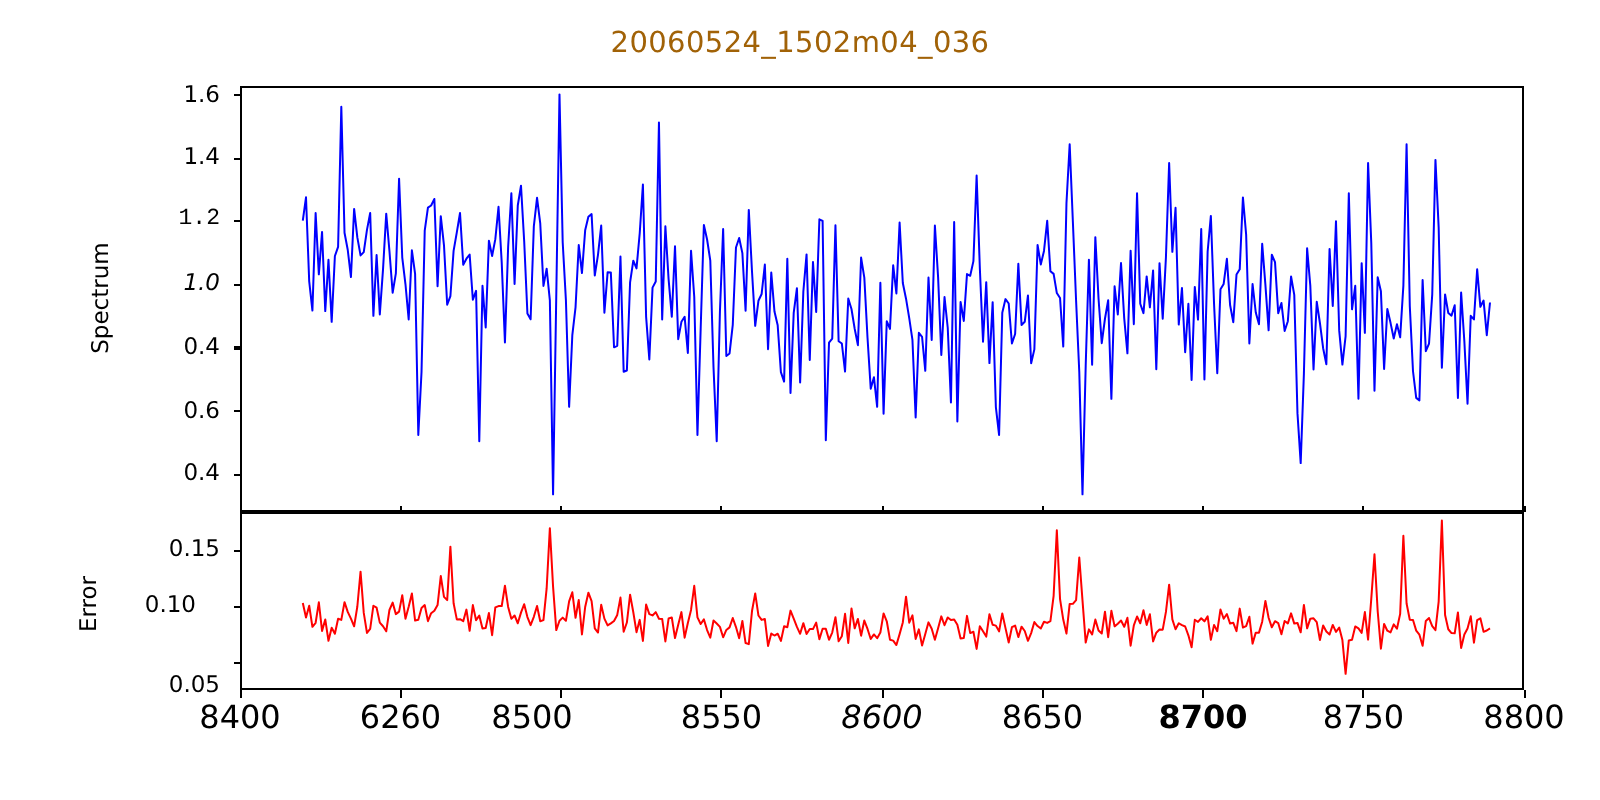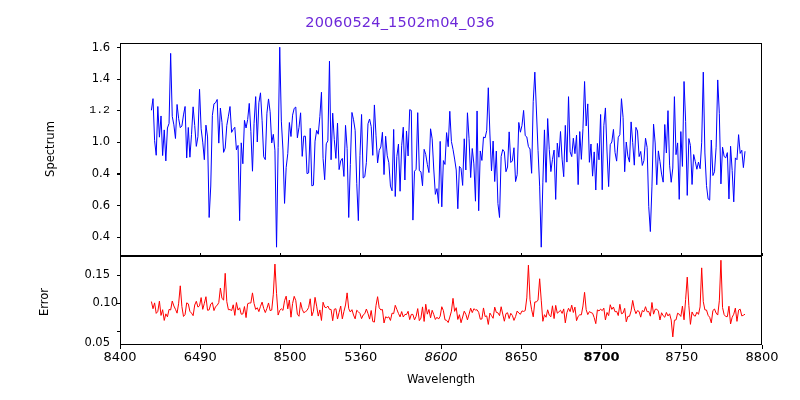--- a/index.html
+++ b/index.html
@@ -4,38 +4,38 @@
 <style>
   html,body{margin:0;padding:0;}
   body{
     width:800px;height:400px;background:#ffffff;
     font-family:"DejaVu Sans","Liberation Sans",sans-serif;
     overflow:hidden;position:relative;
   }
   #figure{position:absolute;left:0;top:0;width:800px;height:400px;background:#ffffff;}
   #title{
     position:absolute;left:0;top:14px;width:800px;text-align:center;
-    font-size:14.5px;color:#6d28d9;letter-spacing:0.2px;
+    font-size:14.5px;color:#a16207;letter-spacing:0.2px;
   }
   .panel{position:absolute;box-sizing:border-box;border:1.1px solid #000;background:#fff;}
   #panel-spectrum{left:120px;top:43px;width:642px;height:213px;}
   #panel-error{left:120px;top:256px;width:642px;height:89px;}
   .panel svg{display:block;width:100%;height:100%;}
   .ylabel{
     position:absolute;font-size:11.5px;color:#000;
     transform-origin:50% 50%;white-space:nowrap;
   }
   #ylabel-spectrum{left:-5px;top:142px;width:110px;text-align:center;transform:rotate(-90deg);}
   #ylabel-error{left:4px;top:295px;width:80px;text-align:center;transform:rotate(-90deg);}
   #xlabel{
     position:absolute;left:120px;top:372px;width:642px;text-align:center;
     font-size:11.5px;color:#000;
   }
   .ytick-lbl{position:absolute;font-size:11.5px;color:#000;text-align:right;width:46px;}
-  .xtick-lbl{position:absolute;font-size:13px;color:#000;text-align:center;width:60px;top:349px;}
+  .xtick-lbl{position:absolute;font-size:16px;color:#000;text-align:center;width:60px;top:349px;}
   .tick{position:absolute;background:#000;}
   .ytick{width:3.5px;height:1.1px;left:116.5px;}
   .xtick{height:3.5px;width:1.1px;top:345px;}
   .xtick-top{height:3.5px;width:1.1px;top:252.5px;}
 </style>
 </head>
 <body>
 
 <div id="figure">
 
@@ -55,27 +55,27 @@
         <path d="M30.50 45.56 L32.10 52.92 L33.71 46.94 L35.32 57.70 L36.93 55.64 L38.54 45.18 L40.15 59.79 L41.76 53.93 L43.37 64.88 L44.98 58.16 L46.59 61.21 L48.20 53.61 L49.81 54.17 L51.42 45.10 L53.03 50.08 L54.64 53.51 L56.24 57.45 L57.85 47.31 L59.46 29.48 L61.07 50.60 L62.68 60.83 L64.29 58.81 L65.90 46.92 L67.51 47.93 L69.12 55.58 L70.73 57.40 L72.34 60.00 L73.95 49.11 L75.56 45.29 L77.17 51.22 L78.78 49.92 L80.38 41.54 L81.99 53.55 L83.60 47.44 L85.21 40.62 L86.82 54.52 L88.43 54.13 L90.04 48.13 L91.65 46.58 L93.26 54.81 L94.87 50.75 L96.48 49.48 L98.09 46.60 L99.70 31.71 L101.31 42.41 L102.92 44.05 L104.52 16.69 L106.13 45.62 L107.74 53.90 L109.35 53.79 L110.96 54.83 L112.57 48.90 L114.18 59.72 L115.79 46.59 L117.40 54.31 L119.01 51.95 L120.62 58.52 L122.23 58.30 L123.84 50.67 L125.45 61.98 L127.06 47.79 L128.66 47.09 L130.27 47.06 L131.88 36.71 L133.49 47.53 L135.10 53.63 L136.71 51.89 L138.32 55.88 L139.93 50.45 L141.54 46.12 L143.15 52.69 L144.76 56.85 L146.37 52.58 L147.98 47.02 L149.59 54.83 L151.20 54.29 L152.80 38.08 L154.41 7.23 L156.02 37.17 L157.63 59.39 L159.24 54.59 L160.85 53.01 L162.46 54.63 L164.07 44.71 L165.68 40.05 L167.29 53.08 L168.90 44.00 L170.51 61.58 L172.12 47.57 L173.73 40.24 L175.34 44.57 L176.94 58.53 L178.55 60.63 L180.16 46.47 L181.77 53.51 L183.38 57.00 L184.99 55.93 L186.60 54.70 L188.21 51.62 L189.82 42.76 L191.43 60.24 L193.04 55.52 L194.65 41.27 L196.26 50.28 L197.87 60.44 L199.48 54.15 L201.08 64.93 L202.69 46.30 L204.30 51.23 L205.91 51.88 L207.52 50.19 L209.13 53.56 L210.74 53.69 L212.35 65.17 L213.96 53.46 L215.57 52.93 L217.18 63.45 L218.79 56.68 L220.40 50.18 L222.01 63.25 L223.62 55.74 L225.22 49.09 L226.83 36.71 L228.44 52.85 L230.05 56.27 L231.66 53.89 L233.27 59.37 L234.88 63.25 L236.49 54.48 L238.10 56.01 L239.71 57.72 L241.32 63.07 L242.93 59.29 L244.54 57.99 L246.15 53.20 L247.76 57.82 L249.36 63.52 L250.97 54.73 L252.58 66.01 L254.19 66.56 L255.80 49.63 L257.41 40.61 L259.02 51.90 L260.63 54.15 L262.24 53.70 L263.85 67.47 L265.46 61.14 L267.07 62.15 L268.68 61.23 L270.29 64.92 L271.90 57.43 L273.51 57.94 L275.11 49.42 L276.72 53.57 L278.33 57.74 L279.94 61.28 L281.55 55.83 L283.16 61.40 L284.77 58.78 L286.38 58.88 L287.99 55.54 L289.60 64.06 L291.21 58.71 L292.82 58.75 L294.43 64.32 L296.04 60.65 L297.65 52.79 L299.25 65.09 L300.86 62.53 L302.47 51.05 L304.08 65.94 L305.69 48.34 L307.30 58.48 L308.91 53.68 L310.52 62.24 L312.13 54.50 L313.74 58.81 L315.35 63.91 L316.96 61.60 L318.57 63.50 L320.18 60.61 L321.79 50.87 L323.39 54.87 L325.00 64.29 L326.61 64.78 L328.22 67.03 L329.83 61.45 L331.44 55.47 L333.05 42.28 L334.66 55.61 L336.27 51.85 L337.88 63.89 L339.49 59.01 L341.10 67.24 L342.71 61.38 L344.32 55.42 L345.93 58.67 L347.53 64.29 L349.14 58.48 L350.75 52.35 L352.36 56.90 L353.97 52.91 L355.58 54.23 L357.19 53.98 L358.80 56.64 L360.41 63.63 L362.02 63.45 L363.63 52.11 L365.24 60.91 L366.85 60.23 L368.46 69.00 L370.07 57.37 L371.67 60.00 L373.28 62.70 L374.89 51.27 L376.50 56.66 L378.11 57.09 L379.72 60.03 L381.33 50.88 L382.94 58.39 L384.55 65.70 L386.16 57.90 L387.77 57.04 L389.38 62.96 L390.99 57.62 L392.60 59.85 L394.21 64.87 L395.81 60.92 L397.42 55.26 L399.03 57.31 L400.64 58.58 L402.25 55.13 L403.86 55.70 L405.47 54.84 L407.08 41.82 L408.69 8.34 L410.30 43.58 L411.91 54.00 L413.52 61.18 L415.13 46.01 L416.74 45.96 L418.35 44.04 L419.95 22.25 L421.56 44.18 L423.17 65.78 L424.78 59.01 L426.39 61.63 L428.00 54.01 L429.61 59.55 L431.22 61.13 L432.83 49.94 L434.44 62.99 L436.05 49.51 L437.66 57.48 L439.27 56.10 L440.88 54.49 L442.49 57.71 L444.09 53.10 L445.70 67.37 L447.31 56.96 L448.92 52.44 L450.53 55.89 L452.14 49.25 L453.75 56.73 L455.36 51.28 L456.97 65.15 L458.58 60.72 L460.19 59.12 L461.80 59.17 L463.41 50.07 L465.02 36.16 L466.63 53.92 L468.23 58.92 L469.84 55.88 L471.45 56.86 L473.06 57.54 L474.67 62.06 L476.28 68.18 L477.89 54.09 L479.50 55.21 L481.11 53.32 L482.72 54.90 L484.33 52.36 L485.94 64.37 L487.55 56.73 L489.16 59.96 L490.77 48.84 L492.37 53.59 L493.98 51.17 L495.59 56.04 L497.20 55.64 L498.81 59.90 L500.42 48.40 L502.03 58.06 L503.64 57.35 L505.25 52.53 L506.86 66.30 L508.47 60.68 L510.08 60.69 L511.69 55.09 L513.30 44.45 L514.91 53.07 L516.52 57.96 L518.12 54.83 L519.73 55.78 L521.34 61.53 L522.95 54.75 L524.56 55.96 L526.17 50.84 L527.78 56.05 L529.39 55.72 L531.00 60.53 L532.61 46.53 L534.22 58.47 L535.83 53.52 L537.44 53.34 L539.05 55.30 L540.66 64.45 L542.26 57.03 L543.87 60.11 L545.48 61.63 L547.09 56.74 L548.70 60.30 L550.31 58.11 L551.92 64.51 L553.53 81.77 L555.14 64.67 L556.75 64.37 L558.36 57.50 L559.97 58.52 L561.58 60.81 L563.19 50.15 L564.80 64.23 L566.40 43.45 L568.01 20.58 L569.62 49.73 L571.23 68.89 L572.84 56.22 L574.45 59.69 L576.06 60.56 L577.67 56.44 L579.28 58.69 L580.89 51.08 L582.50 11.12 L584.11 45.75 L585.72 54.06 L587.33 54.24 L588.94 59.66 L590.54 61.73 L592.15 67.40 L593.76 54.71 L595.37 53.20 L596.98 57.36 L598.59 59.39 L600.20 44.81 L601.81 3.34 L603.42 51.69 L605.03 58.95 L606.64 60.89 L608.25 61.01 L609.86 50.35 L611.47 68.51 L613.08 61.62 L614.68 58.55 L616.29 52.28 L617.90 65.84 L619.51 54.31 L621.12 53.37 L622.73 60.27 L624.34 59.58 L625.95 58.51" fill="none" stroke="#ff0000" stroke-width="1" stroke-linejoin="round" vector-effect="non-scaling-stroke"></path>
       </svg>
   </div>
 
   <div id="ticks-layer">
       <div class="tick xtick" style="left: 119.5px;"></div>
       <div class="tick xtick-top" style="left: 119.5px;"></div>
       <div class="xtick-lbl" style="left: 90px;">8400</div>
       <div class="tick xtick" style="left: 199.75px;"></div>
       <div class="tick xtick-top" style="left: 199.75px;"></div>
-      <div class="xtick-lbl" style="left: 170.25px;">6490</div>
+      <div class="xtick-lbl" style="left: 170.25px;">6260</div>
       <div class="tick xtick" style="left: 280px;"></div>
       <div class="tick xtick-top" style="left: 280px;"></div>
-      <div class="xtick-lbl" style="left: 260px;">8500</div>
+      <div class="xtick-lbl" style="left: 236px;">8500</div>
       <div class="tick xtick" style="left: 360.25px;"></div>
       <div class="tick xtick-top" style="left: 360.25px;"></div>
-      <div class="xtick-lbl" style="left: 330.75px;">5360</div>
+      <div class="xtick-lbl" style="left: 330.75px;">8550</div>
       <div class="tick xtick" style="left: 440.5px;"></div>
       <div class="tick xtick-top" style="left: 440.5px;"></div>
       <div class="xtick-lbl" style="left: 411px; font-style: italic;">8600</div>
       <div class="tick xtick" style="left: 520.75px;"></div>
       <div class="tick xtick-top" style="left: 520.75px;"></div>
       <div class="xtick-lbl" style="left: 491.25px;">8650</div>
       <div class="tick xtick" style="left: 601px;"></div>
       <div class="tick xtick-top" style="left: 601px;"></div>
       <div class="xtick-lbl" style="left: 571.5px; font-weight: bold;">8700</div>
       <div class="tick xtick" style="left: 681.25px;"></div>
@@ -84,29 +84,28 @@
       <div class="tick xtick" style="left: 761.5px;"></div>
       <div class="tick xtick-top" style="left: 761.5px;"></div>
       <div class="xtick-lbl" style="left: 732px;">8800</div>
       <div class="tick ytick" style="top: 236.567px;"></div>
       <div class="ytick-lbl" style="left: 64px; top: 229.067px;">0.4</div>
       <div class="tick ytick" style="top: 205.011px;"></div>
       <div class="ytick-lbl" style="left: 64px; top: 197.511px;">0.6</div>
       <div class="tick ytick" style="top: 173.456px;"></div>
       <div class="ytick-lbl" style="left: 64px; top: 165.956px;">0.4</div>
       <div class="tick ytick" style="top: 141.9px;"></div>
-      <div class="ytick-lbl" style="left: 64px; top: 134.4px;">1.0</div>
+      <div class="ytick-lbl" style="left: 64px; top: 134.4px; font-style: italic;">1.0</div>
       <div class="tick ytick" style="top: 110.344px;"></div>
       <div class="ytick-lbl" style="left: 64px; top: 102.844px; font-family: Liberation Mono, monospace;">1.2</div>
       <div class="tick ytick" style="top: 78.7889px;"></div>
       <div class="ytick-lbl" style="left: 64px; top: 71.2889px;">1.4</div>
       <div class="tick ytick" style="top: 47.2333px;"></div>
       <div class="ytick-lbl" style="left: 64px; top: 39.7333px;">1.6</div>
       <div class="tick ytick" style="top: 330.594px;"></div>
       <div class="ytick-lbl" style="left: 64px; top: 323.094px; margin-top: 12px;">0.05</div>
       <div class="tick ytick" style="top: 302.781px;"></div>
-      <div class="ytick-lbl" style="left: 72px; top: 295.281px;">0.10</div>
+      <div class="ytick-lbl" style="left: 52px; top: 295.281px;">0.10</div>
       <div class="tick ytick" style="top: 274.969px;"></div>
       <div class="ytick-lbl" style="left: 64px; top: 267.469px;">0.15</div>
     </div>
 
-  <div id="xlabel">Wavelength</div>
 </div>
 
 </body></html>

